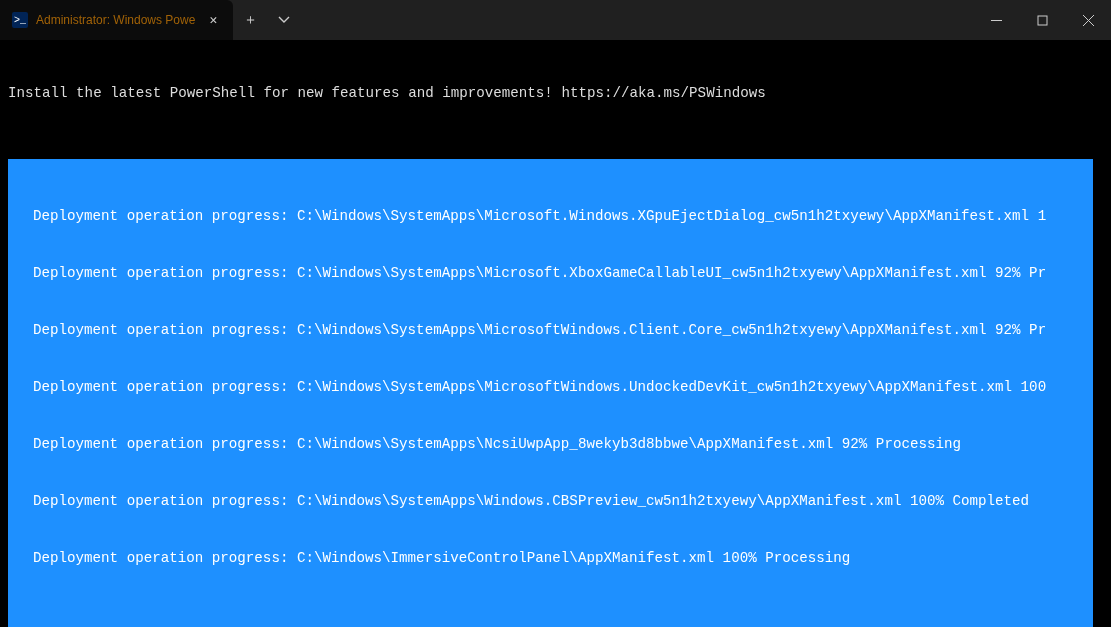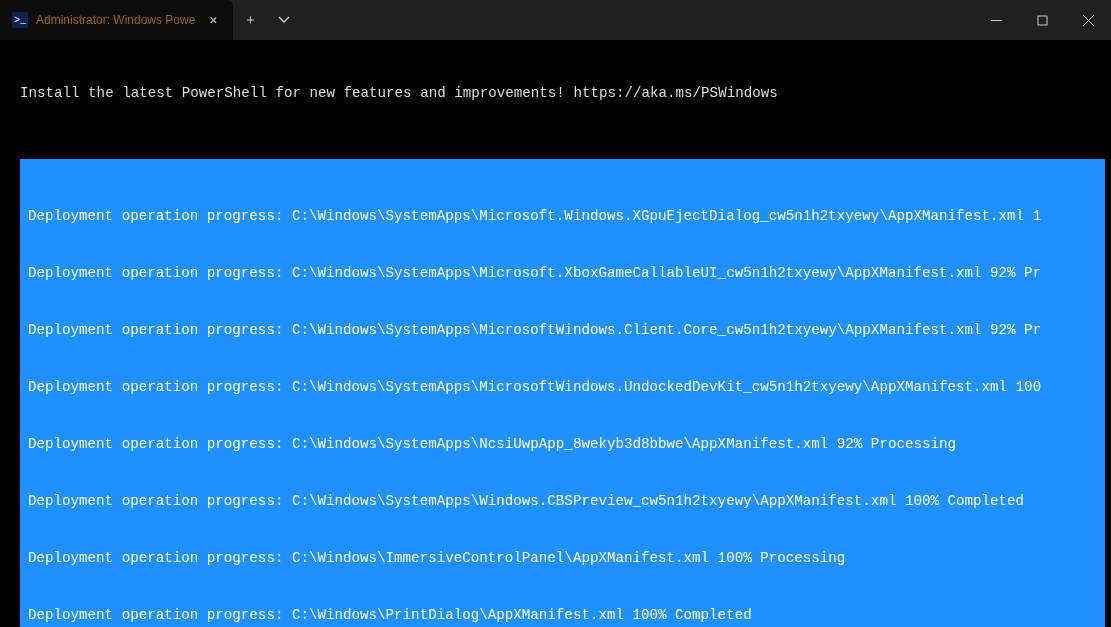--- a/index.html
+++ b/index.html
@@ -48,36 +48,36 @@
       width: 46px;
       display:flex; align-items:center; justify-content:center;
       color:#ccc;
       cursor:pointer;
     }
     .win-btn svg { width: 11px; height: 11px; }
     .terminal {
       width: 100%;
       height: calc(627px - 40px);
       background: #000;
-      padding: 6px 20px;
+      padding: 6px 8px;
       font-size: 14.2px;
       line-height: 19px;
       color: #ccc;
       white-space: pre;
       overflow: hidden;
     }
     .info-line { color: #ddd; }
     .highlight-block {
       background: #1e90ff;
       color: #fff;
       padding: 10px 6px 10px 8px;
       margin-top: 18px;
       width: 1085px;
     }
-    .highlight-block .deploy-line { white-space: pre; overflow: hidden; }
+    .highlight-block .deploy-line { white-space: pre; overflow: hidden; margin-left: 17px; }
   </style>
 </head>
 <body>
 
 <div class="titlebar">
   <div class="tab">
     <span class="tab-icon">&gt;_</span>
     <span class="tab-title">Administrator: Windows Powe</span>
     <span class="tab-close">✕</span>
   </div>
@@ -109,19 +109,18 @@
 <div class="terminal">
   <div class="info-line">Install the latest PowerShell for new features and improvements! https://aka.ms/PSWindows</div>
   <div class="highlight-block">
     <div class="deploy-line">Deployment operation progress: C:\Windows\SystemApps\Microsoft.Windows.XGpuEjectDialog_cw5n1h2txyewy\AppXManifest.xml 1</div>
     <div class="deploy-line">Deployment operation progress: C:\Windows\SystemApps\Microsoft.XboxGameCallableUI_cw5n1h2txyewy\AppXManifest.xml 92% Pr</div>
     <div class="deploy-line">Deployment operation progress: C:\Windows\SystemApps\MicrosoftWindows.Client.Core_cw5n1h2txyewy\AppXManifest.xml 92% Pr</div>
     <div class="deploy-line">Deployment operation progress: C:\Windows\SystemApps\MicrosoftWindows.UndockedDevKit_cw5n1h2txyewy\AppXManifest.xml 100</div>
     <div class="deploy-line">Deployment operation progress: C:\Windows\SystemApps\NcsiUwpApp_8wekyb3d8bbwe\AppXManifest.xml 92% Processing</div>
     <div class="deploy-line">Deployment operation progress: C:\Windows\SystemApps\Windows.CBSPreview_cw5n1h2txyewy\AppXManifest.xml 100% Completed</div>
     <div class="deploy-line">Deployment operation progress: C:\Windows\ImmersiveControlPanel\AppXManifest.xml 100% Processing</div>
-    <div class="deploy-line">Deployment operation progress: C:\Windows\PrintDialog\AppXManifest.xml 100% Completed</div>
     
     
     
   </div>
   
 </div>
 
 </body></html>

